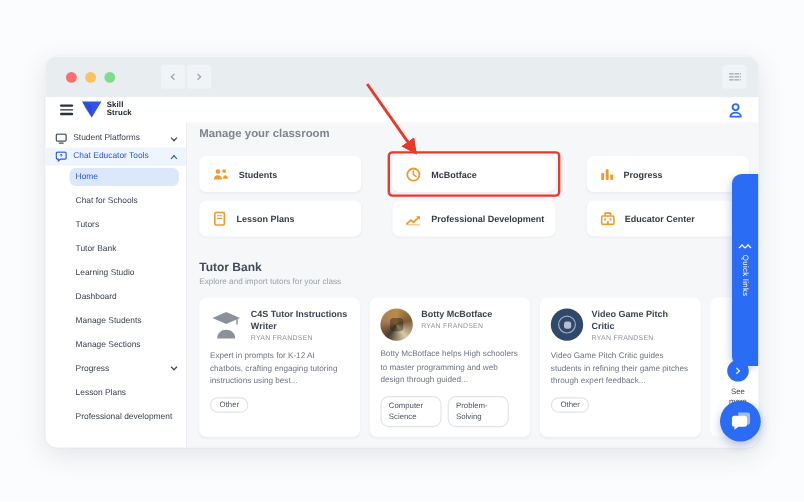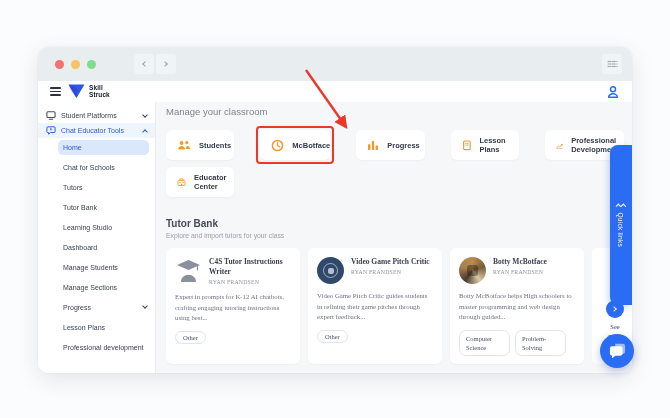--- a/index.html
+++ b/index.html
@@ -60,32 +60,32 @@
     font-size:7px; color:#3a4150; cursor:pointer;
   }
   .sb-item .lab { flex:1; }
   .sb-item.withchev { padding-right:8px; }
   .sb-home {
     height:15px; margin:2px 6px 2px 20px; border-radius:5px; background:#dbe7fb;
     color:#2b59d8; font-size:7px; display:flex; align-items:center; padding-left:5px; cursor:pointer;
   }
   
   .main { flex:1; background:#f6f7f9; position:relative; overflow:hidden; padding:3px 8px 0 10px; }
-  .manage-heading { font-size:9.5px; font-weight:normal; color:#7e848e; margin:1px 0 13px 0; }
-  .cards-grid { display:grid; grid-template-columns:repeat(5,1fr); gap:7px 26px; }
+  .manage-heading { font-size:9.5px; font-weight:bold; color:#7e848e; margin:1px 0 13px 0; }
+  .cards-grid { display:grid; grid-template-columns:repeat(3,1fr); gap:7px 26px; }
   .mcard {
     background:#fff; border-radius:6px; height:30px; display:flex; align-items:center;
     gap:8px; padding-left:11px; position:relative; cursor:pointer;
     box-shadow:0 1px 2px rgba(20,30,50,.04);
   }
   .mcard-label { font-size:7.5px; font-weight:bold; color:#333a47; }
   .red-box { position:absolute; inset:-4px; border:2px solid #e8392b; border-radius:4px; pointer-events:none; }
   .tb-heading { margin-top:21px; font-size:10px; font-weight:bold; color:#434a57; }
   .tb-sub { margin-top:3px; font-size:6.8px; color:#9aa1aa; }
-  .tutor-row { display:flex; gap:8px; margin-top:9px;font-family:Liberation Serif, serif; }
+  .tutor-row { display:flex; gap:8px; margin-top:9px; }
   .tcard {
     width:134px; min-width:134px; height:116px; background:#fff; border-radius:6px;
     padding:9px; overflow:hidden; cursor:pointer; box-shadow:0 1px 2px rgba(20,30,50,.04);
   }
   .tcard-head { display:flex; gap:7px; align-items:flex-start; }
   .avatar { width:27px; height:27px; flex:none; }
   .avatar-circle { width:27px; height:27px; border-radius:50%; }
   .av-navy { background:#30486b; display:flex; align-items:center; justify-content:center; }
   .av-navy .ring { width:15px; height:15px; border-radius:50%; border:1.5px solid rgba(255,255,255,.55);
     display:flex; align-items:center; justify-content:center; }
@@ -310,51 +310,51 @@
             </div>
           </div>
           <div class="tcard-desc">Expert in prompts for K-12 AI chatbots, crafting engaging tutoring instructions using best...</div>
           <div class="tag-row">
             <span class="tag">Other</span>
           </div>
         </div>
 
         <div class="tcard">
           <div class="tcard-head">
+            <div class="avatar avatar-circle av-robot"></div>
+            <div>
+              <div class="tcard-title">Botty McBotface</div>
+              <div class="tcard-author">RYAN FRANDSEN</div>
+            </div>
+          </div>
+          <div class="tcard-desc">Botty McBotface helps High schoolers to master programming and web design through guided...</div>
+          <div class="tag-row">
+            <span class="tag big">Computer Science</span>
+            <span class="tag big">Problem-Solving</span>
+          </div>
+        </div>
+
+        <div class="tcard">
+          <div class="tcard-head">
             <div class="avatar avatar-circle av-navy">
               <span class="ring">
                   <span class="core"></span>
                 </span>
             </div>
             <div>
               <div class="tcard-title">Video Game Pitch Critic</div>
               <div class="tcard-author">RYAN FRANDSEN</div>
             </div>
           </div>
           <div class="tcard-desc">Video Game Pitch Critic guides students in refining their game pitches through expert feedback...</div>
           <div class="tag-row">
             <span class="tag">Other</span>
           </div>
         </div>
 
-        <div class="tcard">
-          <div class="tcard-head">
-            <div class="avatar avatar-circle av-robot"></div>
-            <div>
-              <div class="tcard-title">Botty McBotface</div>
-              <div class="tcard-author">RYAN FRANDSEN</div>
-            </div>
-          </div>
-          <div class="tcard-desc">Botty McBotface helps High schoolers to master programming and web design through guided...</div>
-          <div class="tag-row">
-            <span class="tag big">Computer Science</span>
-            <span class="tag big">Problem-Solving</span>
-          </div>
-        </div>
-
         <div class="seemore">
           <span class="seemore-btn">
               <i class="chev right" style="border-color:#fff"></i>
             </span>
           <span class="seemore-label">See more</span>
         </div>
 
       </div>
     </div>
   </div>

